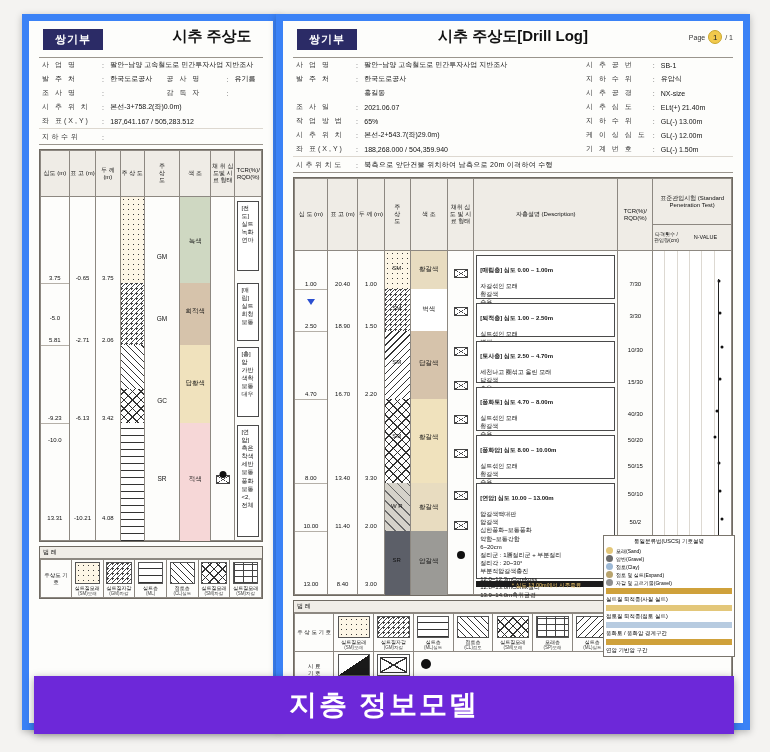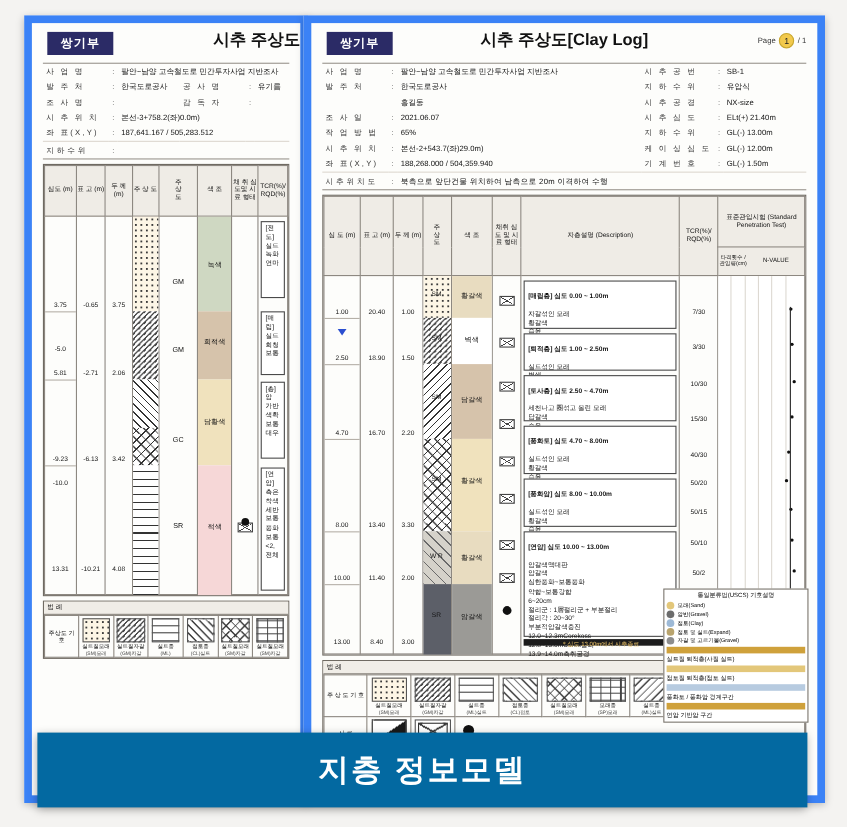--- a/index.html
+++ b/index.html
@@ -29,21 +29,21 @@
   .tag {
     position:absolute; left:14px; top:8px;
     background:#2b2b66; color:#fff;
     font-size:11px; font-weight:bold;
     padding:3px 12px; letter-spacing:1px;
   }
   .doc-title {
     position:absolute; left:0; right:0; top:6px;
     text-align:center; font-size:15px; font-weight:bold; color:#111;
   }
-  .sheet-back .doc-title { text-align:right; left:122px; font-size:15px; }
+  .sheet-back .doc-title { text-align:center; left:122px; font-size:15px; }
   .page-box {
     position:absolute; right:10px; top:9px;
     font-size:7px; color:#333; display:flex; align-items:center; gap:3px;
   }
   .page-circle {
     width:14px;height:14px;border-radius:50%;
     background:#f2c94c;border:1px solid #c9a72e;
     display:flex;align-items:center;justify-content:center;
     font-size:8px;color:#222;
   }
@@ -166,22 +166,22 @@
   .uscs .dot { width:7px;height:7px;border-radius:50%; flex:0 0 auto; }
   .uscs .barline { height:6px; background:#cfa13b; margin:2px 0; }
   .uscs .barline2 { height:6px; background:#e3c77a; margin:2px 0; }
   .uscs .barline3 { height:6px; background:#b7cbe0; margin:2px 0; }
 
   
   .spt-head { font-size:5.5px; }
 
   
   .banner {
-    position:absolute; left:34px; bottom:18px; width:700px; height:68px;
-    background:#0369a1; color:#fff;
+    position:absolute; left:34px; bottom:18px; width:700px; height:58px;
+    background:#6d28d9; color:#fff;
     display:flex; align-items:center; justify-content:center;
     font-size:28px; font-weight:bold; letter-spacing:2px;
     box-shadow:0 2px 8px rgba(0,0,0,.35);
   }
 
   .tiny { font-size:5.5px; }
   .blue-marker {
     position:absolute; width:0;height:0;
     border-left:4px solid transparent;border-right:4px solid transparent;
     border-top:6px solid #2b4fd0;
@@ -416,21 +416,21 @@
           </td>
         </tr>
       </tbody>
         </table>
     </div>
   </div>
 
   <div class="sheet sheet-front">
     <div class="doc-head">
       <div class="tag">쌍기부</div>
-      <div class="doc-title">시추 주상도[Clay Log]</div>
+      <div class="doc-title">시추 주상도[Drill Log]</div>
       <div class="page-box">
         <span>Page</span>
         <span class="page-circle">1</span>
         <span>/  1</span>
       </div>
     </div>
 
     <div class="info">
       <table>
         <tbody>

